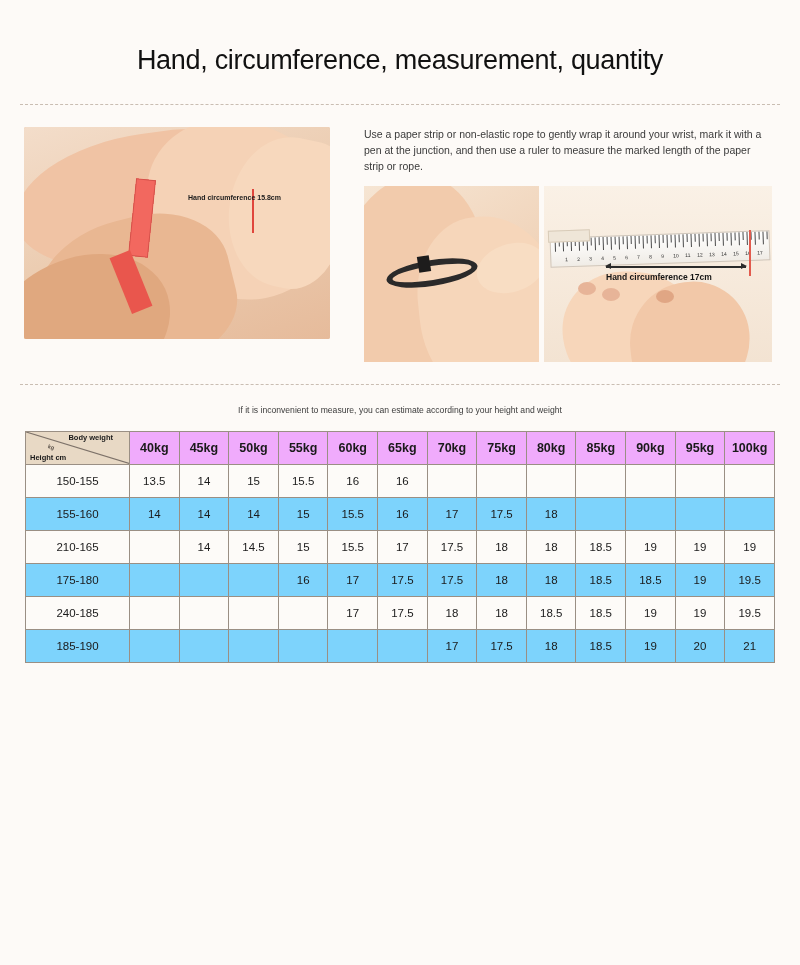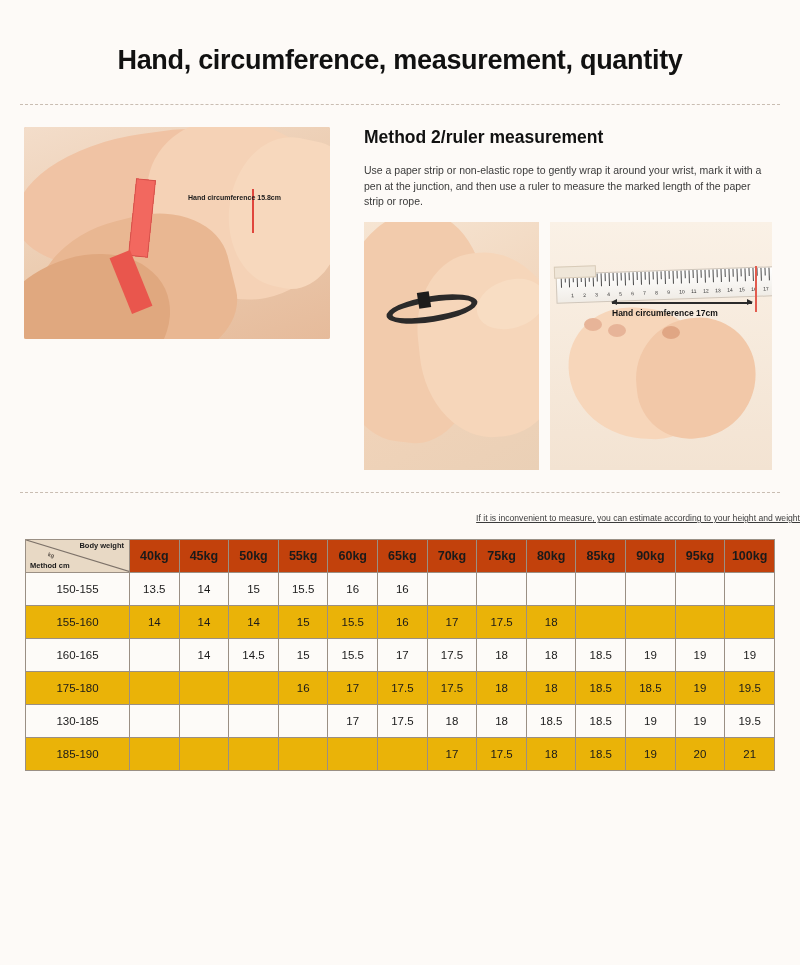--- a/index.html
+++ b/index.html
@@ -10,21 +10,21 @@
     background: #fdfaf7;
     font-family: "Liberation Sans", sans-serif;
     color: #1a1a1a;
     overflow: hidden;
   }
   .page { width: 800px; height: 965px; position: relative; }
 
   .h1 {
     text-align: center;
     font-size: 27px;
-    font-weight: bold;
+    font-weight: normal;
     letter-spacing: -0.3px;
     padding-top: 45px;
     color: #111;
   }
   .hr-dash {
     border-top: 1px dashed #c9bdb2;
     margin: 28px 20px 0 20px;
   }
   .methods {
     display: flex;
@@ -48,21 +48,21 @@
     min-height: 34px;
   }
   .col-right .m-desc { font-size: 10.5px; line-height: 1.5; }
 
   .photo {
     position: relative;
     overflow: hidden;
     border-radius: 2px;
   }
   .photo-left { height: 212px; background: #e8c3a8; }
-  .photo-right { height: 248px; display: flex; gap: 11px; }
+  .photo-right { height: 176px; display: flex; gap: 5px; }
   .photo-r1 { width: 175px; position: relative; overflow: hidden; background: #f0d4bd; }
   .photo-r2 { flex: 1; position: relative; overflow: hidden; background: #f5ece2; }
 
   .lp-bg { inset: 0; background: linear-gradient(160deg,#f3ddca 0%,#eccdb2 45%,#e6bb9b 100%); position:absolute; }
   .lp-arm { position: absolute; left: -10px; top: 8px; width: 250px; height: 130px; background: #f0c3a4; border-radius: 60% 40% 50% 50%; transform: rotate(-8deg); }
   .lp-hand { position: absolute; left: 120px; top: -4px; width: 190px; height: 175px; background: #f5d2b6; border-radius: 45% 55% 50% 60%; transform: rotate(10deg); }
   .lp-fingers { position: absolute; left: 205px; top: 10px; width: 115px; height: 150px; background: #f7d8bd; border-radius: 50% 35% 40% 55%; transform: rotate(12deg); }
   .lp-lower-hand { position: absolute; left: 10px; bottom: -30px; width: 200px; height: 150px; background: #e9b792; border-radius: 55% 45% 40% 55%; transform: rotate(-14deg); }
   .lp-lower-arm { position: absolute; left: -40px; bottom: -60px; width: 190px; height: 140px; background: #e0a87f; border-radius: 50%; transform: rotate(-25deg); }
   .lp-tape {
@@ -117,63 +117,62 @@
 
   .h2 {
     text-align: center;
     font-size: 27px;
     font-weight: bold;
     padding-top: 26px;
     color: #111;
     letter-spacing: -0.3px;
   }
   .sub {
-    text-align: right;
+    text-align: center;
     font-size: 8.6px;
     color: #3b3b3b;
     padding-top: 20px;
-    text-decoration: underline;
   }
 
   table.sizechart {
     border-collapse: collapse;
     margin: 16px auto 0 auto;
     width: 750px;
     table-layout: fixed;
   }
   table.sizechart td, table.sizechart th {
     border: 1px solid #9a8f84;
     font-size: 11.5px;
     text-align: center;
     height: 33px;
     padding: 0;
     font-weight: normal;
     color: #1a1a1a;
   }
   table.sizechart th { font-weight: bold; font-size: 12.5px; }
-  .hdr { background: #c2410c; }
+  .hdr { background: #f0abfc; }
   .row-odd td { background: #fdfbf8; }
-  .row-even td { background: #eab308; margin-left: 43px; }
+  .row-even td { background: #7dd3fc; margin-left: 43px; }
   .rowhdr { font-weight: normal; font-size: 12.5px; }
   .corner {
     background: #e8d9c5;
     position: relative;
     width: 104px;
   }
   .corner .diag {
     position: absolute; left: 0; top: 0; width: 100%; height: 100%;
     overflow: hidden;
   }
   .corner .diag:after {
     content:""; position: absolute; left: -10%; top: 50%;
     width: 125%; height: 1px; background: #7d7269;
     transform: rotate(17deg);
   }
   .corner .lbl-w {
-    position: absolute; right: 5px; top: 2px;
+    position: absolute; right: 16px; top: 2px;
     font-size: 7.5px; font-weight: bold; line-height: 1.1; text-align: right;
   }
   .corner .lbl-h {
     position: absolute; left: 4px; bottom: 2px;
     font-size: 7.5px; font-weight: bold;
   }
   .corner .lbl-diag {
     position: absolute; left: 22px; top: 12px;
     font-size: 5.5px; color: #5d544c; transform: rotate(17deg);
   }
@@ -199,21 +198,20 @@
         <div class="lp-lower-arm"></div>
         <div class="lp-tape"></div>
         <div class="lp-tape2"></div>
         <div class="lp-tick"></div>
         <div class="lp-tick2"></div>
         <div class="lp-label">Hand circumference 15.8cm</div>
       </div>
     </div>
 
     <div class="col-right">
-      <div class="m-title">Method 2/ruler measurement</div>
       <div class="m-desc">Use a paper strip or non-elastic rope to gently wrap it around your wrist, mark it with a pen at the junction, and then use a ruler to measure the marked length of the paper strip or rope.</div>
       <div class="photo-right">
         <div class="photo-r1">
           <div class="rp1-bg"></div>
           <div class="rp1-arm"></div>
           <div class="rp1-hand"></div>
           <div class="rp1-thumb"></div>
           <div class="rp1-band"></div>
           <div class="rp1-clip"></div>
         </div>
@@ -316,21 +314,21 @@
 
   <div class="sub">If it is inconvenient to measure, you can estimate according to your height and weight</div>
 
   <table class="sizechart">
     <thead>
       <tr>
         <th class="corner">
           <div class="diag"></div>
           <span class="lbl-w">Body weight</span>
           <span class="lbl-diag">kg</span>
-          <span class="lbl-h">Method cm</span>
+          <span class="lbl-h">Height cm</span>
         </th>
       <th class="hdr">40kg</th>
           <th class="hdr">45kg</th>
           <th class="hdr">50kg</th>
           <th class="hdr">55kg</th>
           <th class="hdr">60kg</th>
           <th class="hdr">65kg</th>
           <th class="hdr">70kg</th>
           <th class="hdr">75kg</th>
           <th class="hdr">80kg</th>
@@ -367,21 +365,21 @@
           <td>16</td>
           <td>17</td>
           <td>17.5</td>
           <td>18</td>
           <td></td>
           <td></td>
           <td></td>
           <td></td>
         </tr>
         <tr class="row-odd">
-          <td class="rowhdr">160-165</td>
+          <td class="rowhdr">210-165</td>
           <td></td>
           <td>14</td>
           <td>14.5</td>
           <td>15</td>
           <td>15.5</td>
           <td>17</td>
           <td>17.5</td>
           <td>18</td>
           <td>18</td>
           <td>18.5</td>
@@ -399,21 +397,21 @@
           <td>17.5</td>
           <td>17.5</td>
           <td>18</td>
           <td>18</td>
           <td>18.5</td>
           <td>18.5</td>
           <td>19</td>
           <td>19.5</td>
         </tr>
         <tr class="row-odd">
-          <td class="rowhdr">130-185</td>
+          <td class="rowhdr">240-185</td>
           <td></td>
           <td></td>
           <td></td>
           <td></td>
           <td>17</td>
           <td>17.5</td>
           <td>18</td>
           <td>18</td>
           <td>18.5</td>
           <td>18.5</td>

